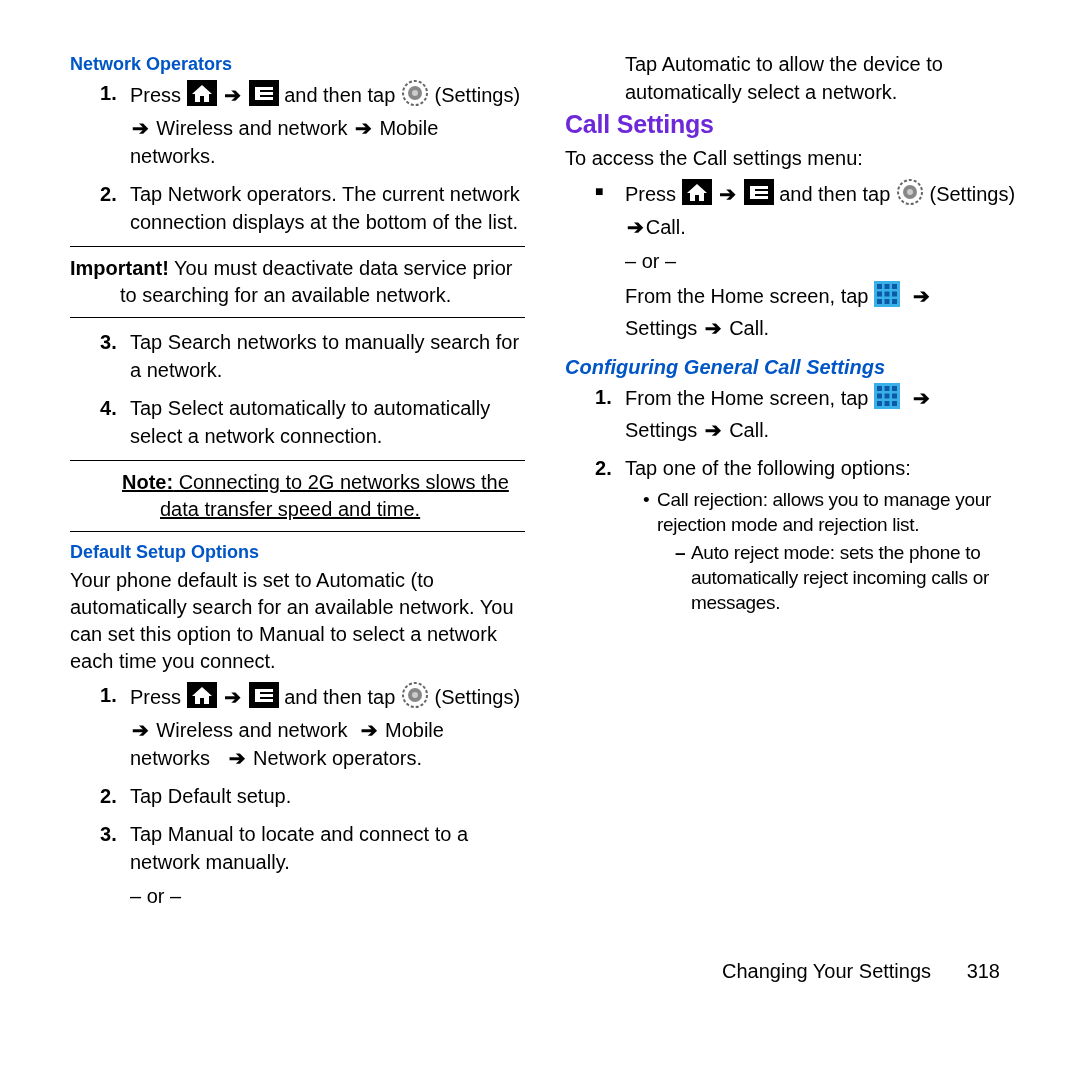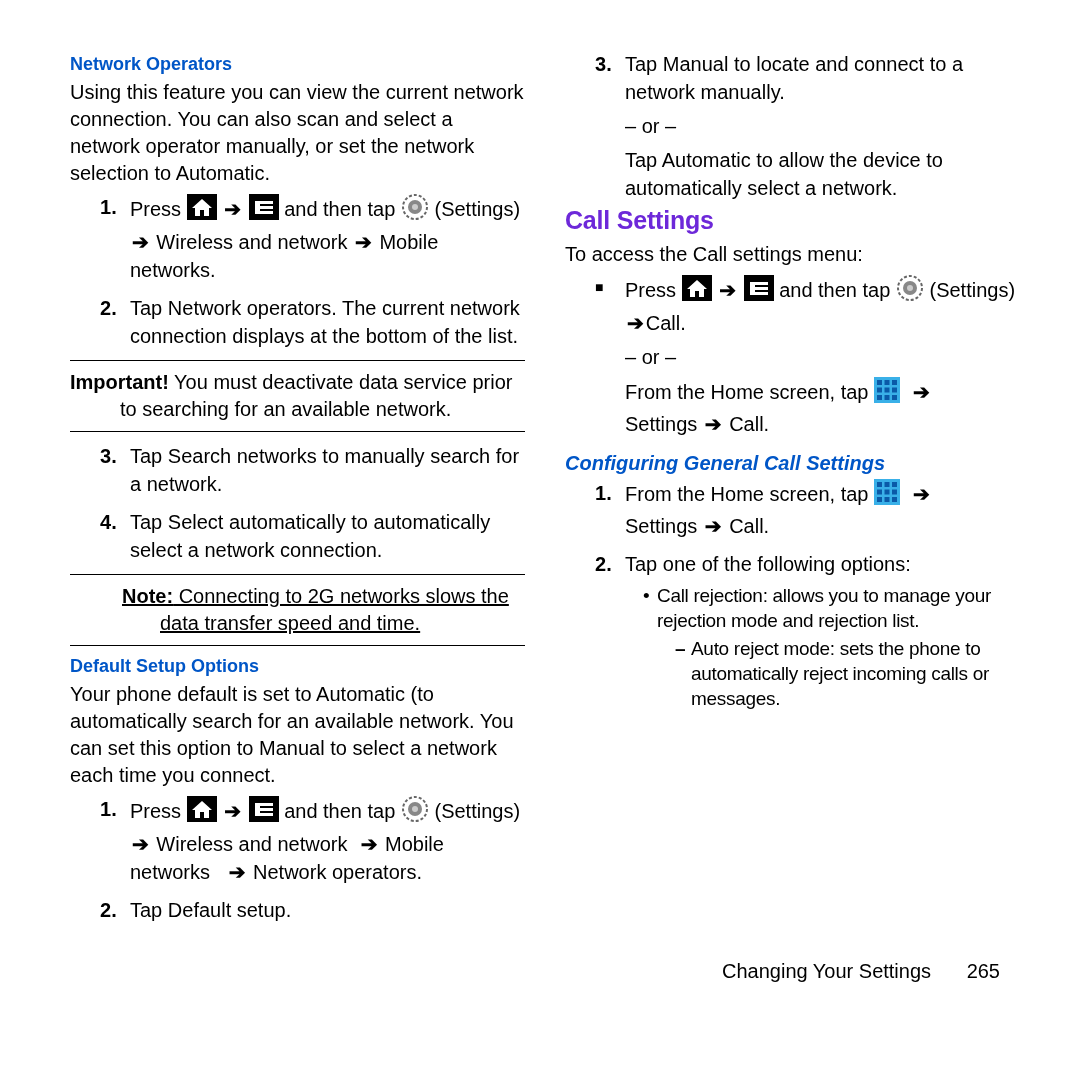--- a/index.html
+++ b/index.html
@@ -188,21 +188,20 @@
       <rect x="3" y="18" width="5" height="5" fill="#0a5aa8"></rect>
       <rect x="10.5" y="18" width="5" height="5" fill="#0a5aa8"></rect>
       <rect x="18" y="18" width="5" height="5" fill="#0a5aa8"></rect>
     </g>
   </defs>
 </svg>
 
 <div class="page">
 
   <h3 class="blue-sub">Network Operators</h3>
-  <p class="body">Using this feature you can view the current network connection. You can also scan and select a network operator manually, or set the network selection to Automatic.</p>
 
   <ol class="steps">
     <li>
       <span>Press</span>
       <span class="icon"><svg width="30" height="26">
             <use href="#home-icon"></use>
           </svg></span>
       <span class="arrow">➔</span>
       <span class="icon"><svg width="30" height="26">
             <use href="#menu-icon"></use>
@@ -323,14 +322,14 @@
           </ul>
         </li>
       </ul>
     </li>
   </ol>
 
 </div>
 
 <div class="footer">
   <span class="section">Changing Your Settings</span>
-  <span>265</span>
+  <span>318</span>
 </div>
 
 </body></html>

